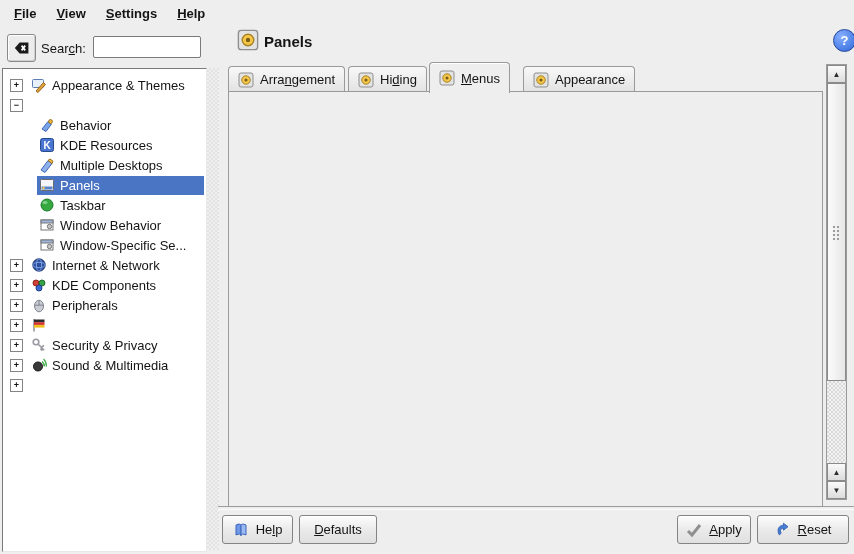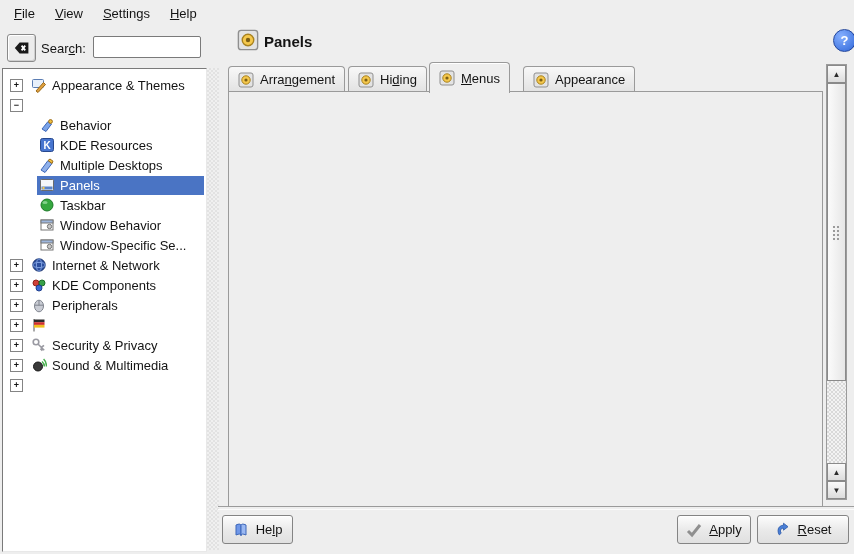--- a/index.html
+++ b/index.html
@@ -3,21 +3,21 @@
 <meta charset="utf-8">
 <style>
   html,body{margin:0;padding:0;}
   #app{position:relative;width:854px;height:554px;background:#eeeeee;overflow:hidden;
        font-family:"Liberation Sans",sans-serif;font-size:13px;color:#141414;}
   .abs{position:absolute;}
   .u{text-decoration:underline;}
 
   
   #menubar{left:0;top:0;right:0;height:27px;display:flex;align-items:center;padding-left:4px;}
-  .menu-item{padding:4px 10px;cursor:default;}
+  .menu-item{padding:4px 10px;cursor:default;font-weight:bold;}
 
   
   .tbtn{left:7px;top:34px;width:27px;height:26px;display:flex;align-items:center;justify-content:center;
         background:#ececec;border:1px solid #8a8a8a;border-radius:3px;
         box-shadow:inset 1px 1px 0 #fff, inset -1px -1px 0 #cfcfcf;}
   #search-input{left:93px;top:36px;width:98px;height:20px;font:13px "Liberation Sans",sans-serif;
         background:#fff;border:1px solid #7a7a7a;border-radius:2px;padding:0 4px;}
 
   
   #tree{left:2px;top:68px;width:203px;height:482px;background:#fff;
@@ -506,20 +506,23 @@
   </div>
 
   <div id="footer-sep" class="abs"></div>
   <div class="btn fbtn" style="left:222px;width:69px">
     <svg class="icon16" viewBox="0 0 16 16">
         <path d="M3 3 C6 1.5 8 2 8 3.5 L8 13.5 C8 12 6 11.5 3 13 Z" fill="#6f97e8" stroke="#3c66b8"></path>
         <path d="M13 3 C10 1.5 8 2 8 3.5 L8 13.5 C8 12 10 11.5 13 13 Z" fill="#9ab8f2" stroke="#3c66b8"></path>
       </svg>
     <span><span>He</span><span class="u">l</span><span>p</span></span>
   </div>
+  <div class="btn fbtn" style="left:299px;width:76px">
+    <span><span></span><span class="u">D</span><span>efaults</span></span>
+  </div>
   <div class="btn fbtn" style="left:677px;width:72px">
     <svg class="icon16" viewBox="0 0 16 16">
         <path d="M2 9 L6 13 L14 3" fill="none" stroke="#8f8f8f" stroke-width="3"></path>
       </svg>
     <span><span></span><span class="u">A</span><span>pply</span></span>
   </div>
   <div class="btn fbtn" style="left:757px;width:90px">
     <svg class="icon16" viewBox="0 0 16 16">
         <path d="M3 8.5 C3 5 6 3.2 8.5 3.2 L8.5 1.2 L13 4.7 L8.5 8.2 L8.5 6.2 C7 6.2 5.4 7 5.4 9 C5.4 9.9 5.8 10.6 6.3 11.1 L4.3 12.9 C3.5 11.8 3 10.4 3 8.5 Z" fill="#4a7fd6" stroke="#2c59a8" stroke-width="0.8"></path>
       </svg>

